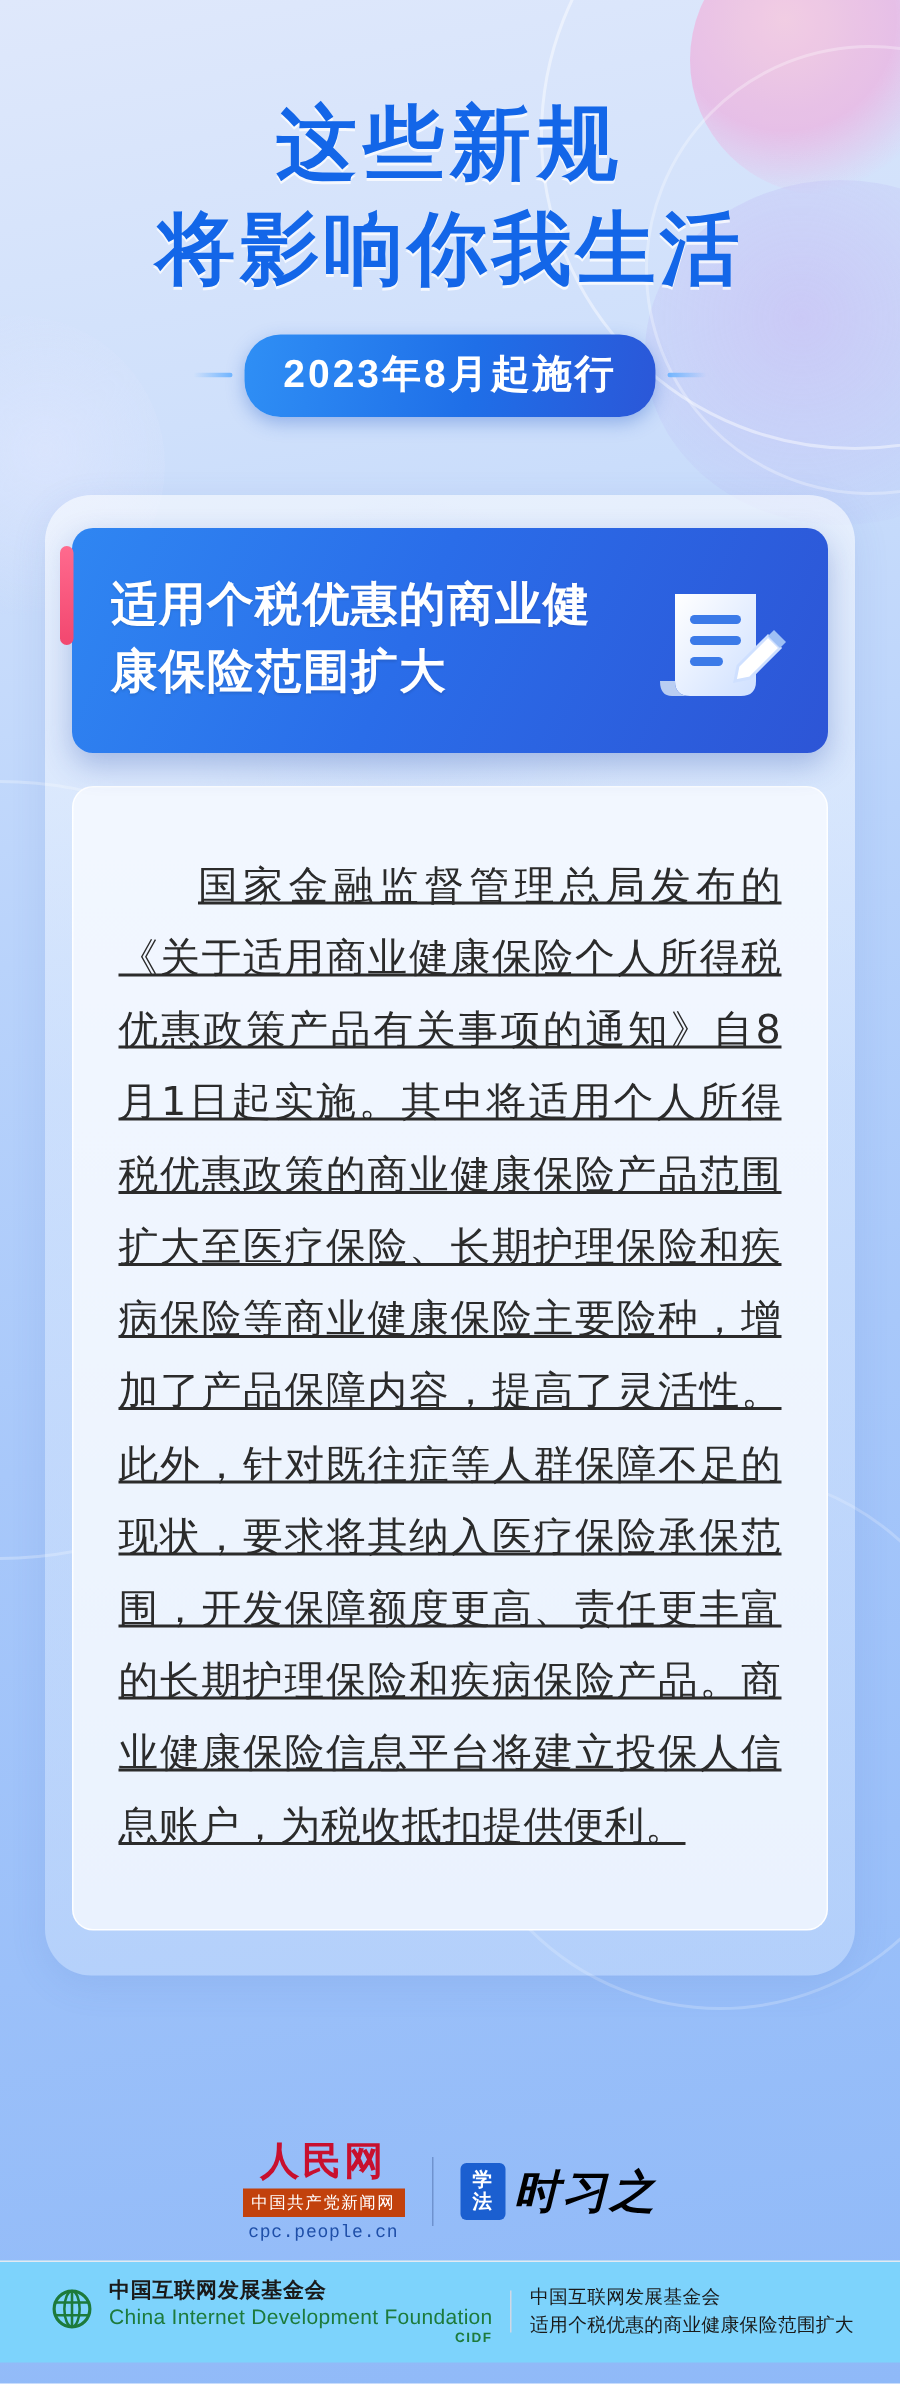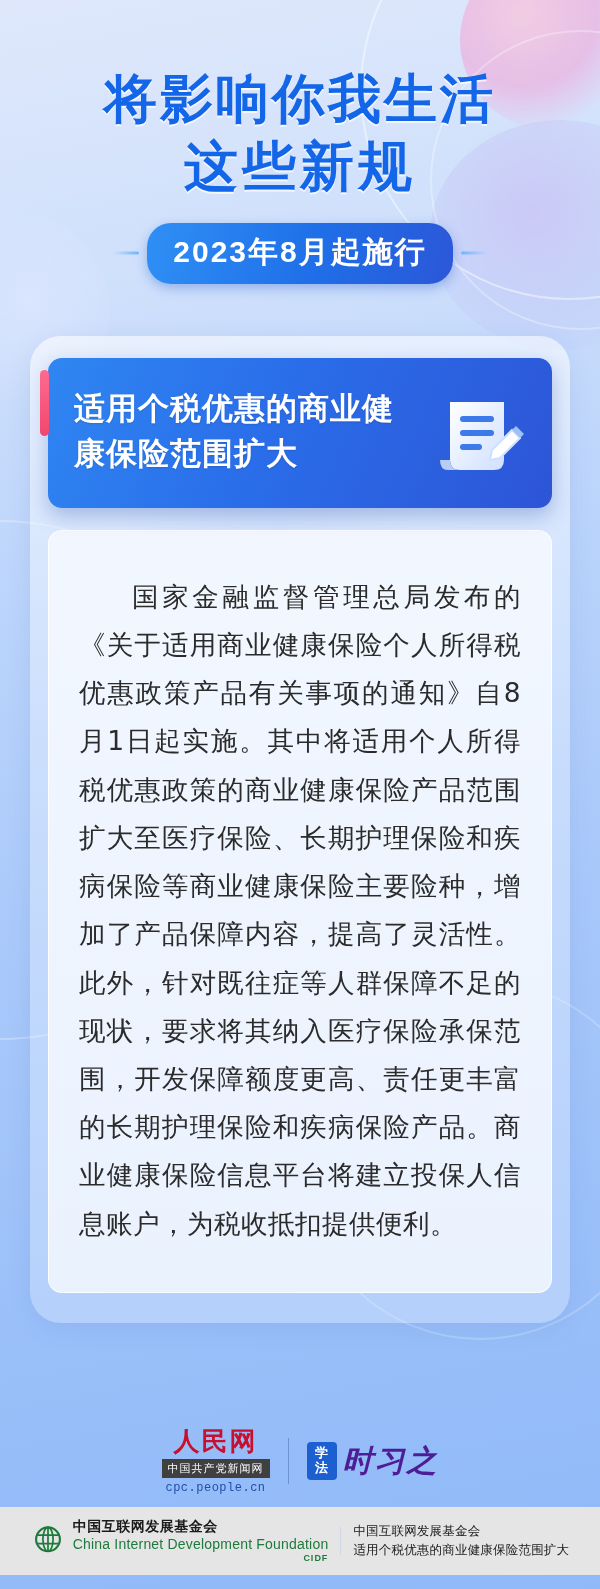--- a/index.html
+++ b/index.html
@@ -76,21 +76,21 @@
   }
   .subtitle-wrap {
     margin-top: 22px;
     display: flex;
     justify-content: center;
   }
   .subtitle {
     display: inline-block;
     background: linear-gradient(100deg, #2f8ff5 0%, #1f6fe8 55%, #2b57d8 100%);
     color: #ffffff;
-    font-size: 30px;
+    font-size: 26px;
     font-weight: bold;
     letter-spacing: 2px;
     padding: 9px 26px 11px;
     border-radius: 24px;
     box-shadow: 0 4px 12px rgba(32,90,200,0.35);
     position: relative;
   }
   .subtitle:before, .subtitle:after {
     content: "";
     position: absolute;
@@ -156,20 +156,21 @@
     padding: 42px 30px 44px;
   }
   .body-text {
     font-family: "DejaVu Sans", "Liberation Sans", sans-serif;
     color: #2b2b2b;
     font-size: 26.5px;
     line-height: 1.82;
     text-align: justify;
     text-indent: 2em;
     letter-spacing: 0.5px;
+    text-decoration: underline;
   }
 
   
   .footer {
     position: absolute;
     left: 0; right: 0;
     bottom: 0;
     padding-bottom: 14px;
   }
   .logos {
@@ -183,21 +184,21 @@
   .people-cn {
     color: #c8102e;
     font-family: "DejaVu Serif", "Liberation Serif", serif;
     font-weight: bold;
     font-size: 26px;
     letter-spacing: 2px;
     line-height: 1.1;
   }
   .people-sub {
     margin-top: 3px;
-    background: #404040;
+    background: #c2410c;
     color: #fff;
     font-size: 11px;
     padding: 2px 6px;
     letter-spacing: 1px;
     display: inline-block;
   }
   .people-url {
     margin-top: 3px;
     color: #1f4fa8;
     font-family: Liberation Mono, monospace;
@@ -219,29 +220,29 @@
     color: #fff;
     font-size: 13px;
     font-weight: bold;
     line-height: 1.15;
     padding: 4px 5px;
     border-radius: 4px;
     text-align: center;
     width: 30px;
   }
   .xuexi-text {
-    color: #4c1d95;
+    color: #000000;
     font-family: "DejaVu Serif", "Liberation Serif", serif;
     font-style: italic;
     font-weight: bold;
     font-size: 30px;
     letter-spacing: 2px;
   }
   .footer-bar {
-    background: #e5e5e5;
+    background: #7dd3fc;
     border-top: 1px solid #e3e9f2;
     padding: 10px 0 12px;
     display: flex;
     align-items: center;
     justify-content: center;
     gap: 12px;
   }
   .cidf {
     display: flex;
     align-items: center;
@@ -285,22 +286,22 @@
 <div class="blob blob-pink"></div>
 <div class="blob blob-purple"></div>
 <div class="blob blob-left"></div>
 <div class="blob blob-mid"></div>
 <div class="arc arc1"></div>
 <div class="arc arc2"></div>
 <div class="arc arc3"></div>
 <div class="arc arc4"></div>
 
 <div class="header">
+  <div class="title-line">这些新规</div>
   <div class="title-line l2">将影响你我生活</div>
-  <div class="title-line">这些新规</div>
   <div class="subtitle-wrap">
     <div class="subtitle">2023年8月起施行</div>
   </div>
 </div>
 
 <div class="card">
 
   <div class="headline">
     <div class="headline-accent"></div>
     <div class="headline-text">适用个税优惠的商业健康保险范围扩大</div>

